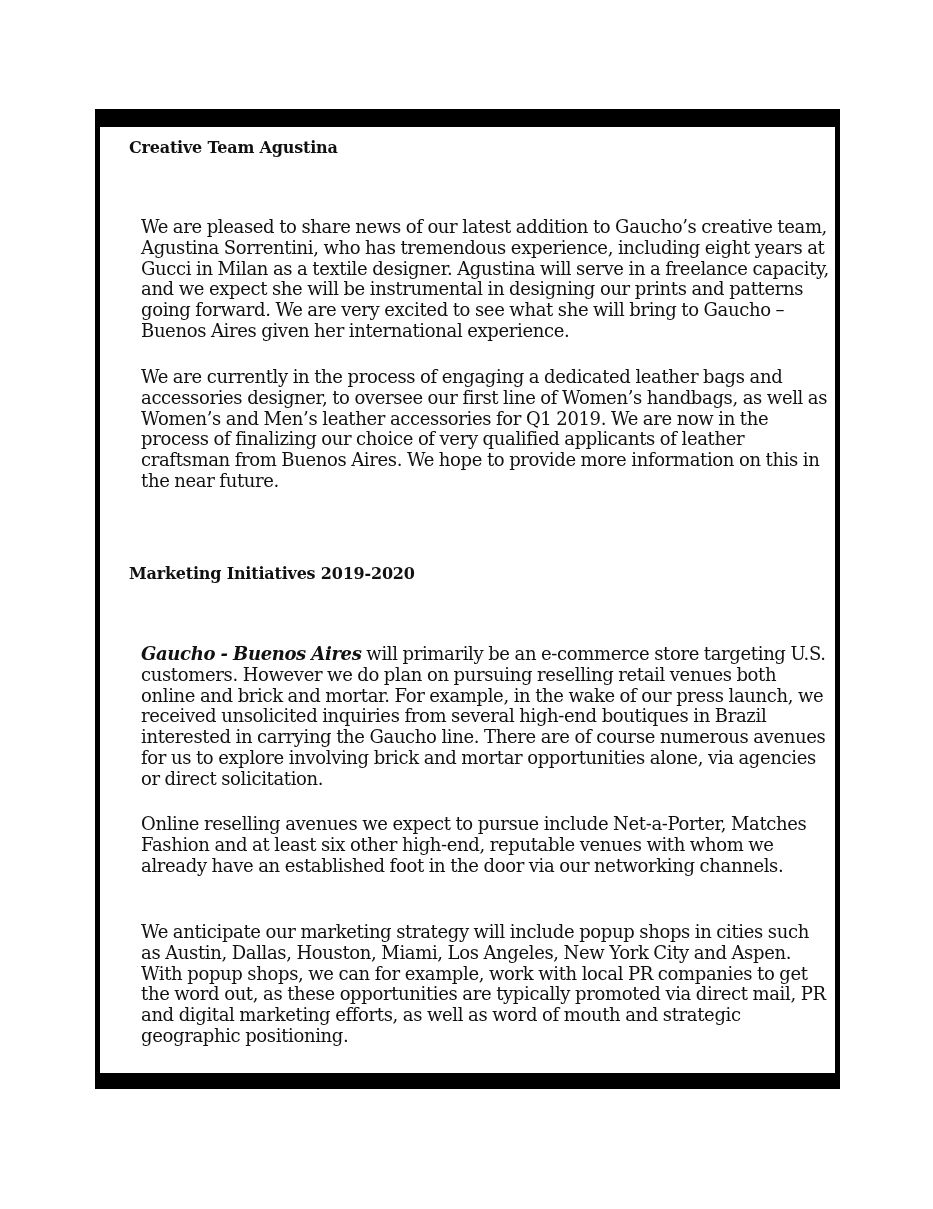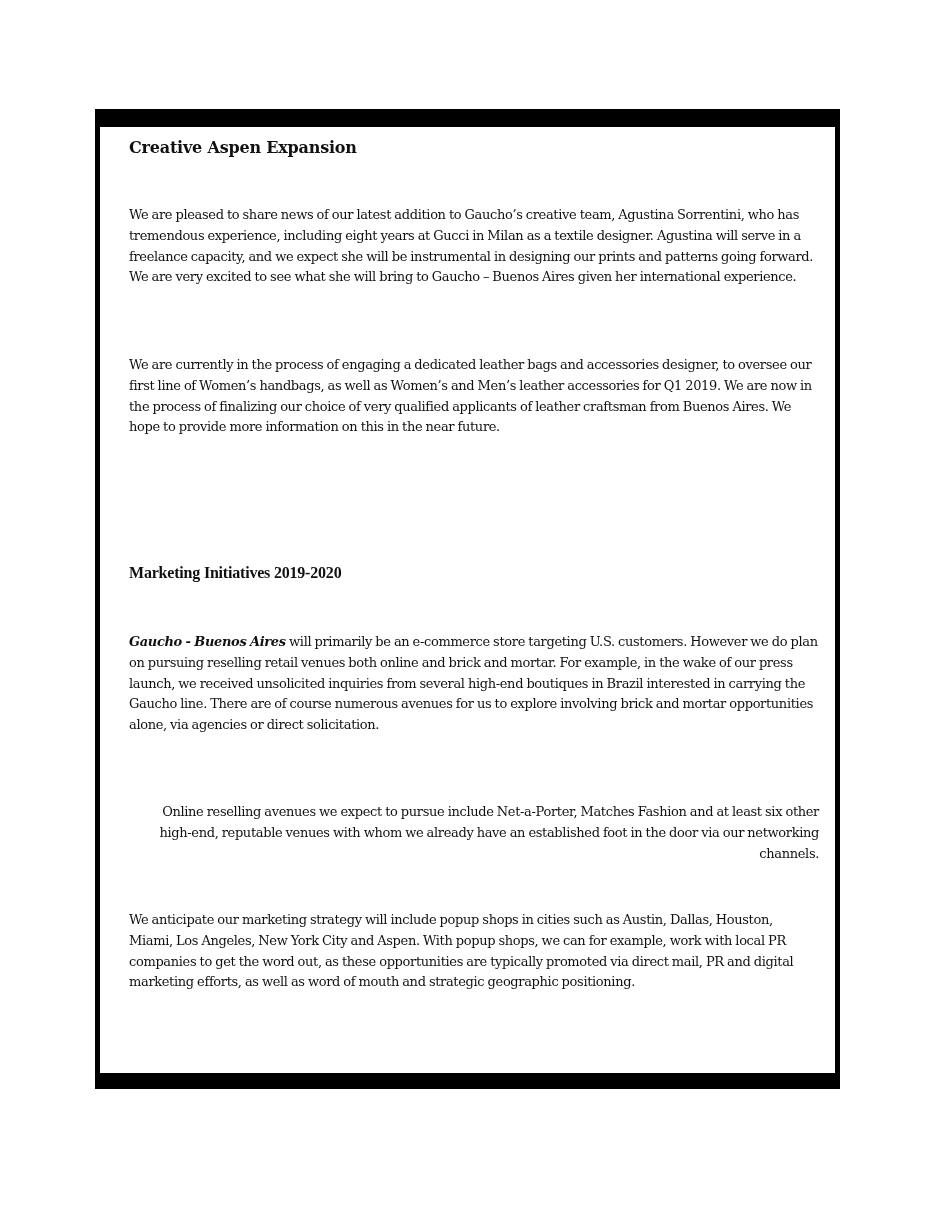--- a/index.html
+++ b/index.html
@@ -22,42 +22,42 @@
       font-family: "DejaVu Serif", "Liberation Serif", serif;
       color: #111;
     }
     .heading {
       font-weight: bold;
       font-size: 16px;
       margin: 0;
       letter-spacing: -0.2px;
     }
     .para {
-      font-size: 13px;
+      font-size: 18px;
       line-height: 20.8px;
-      margin: 0;
+      margin: 12px;
       letter-spacing: -0.35px;
       word-spacing: -0.5px;
     }
     .para em { font-style: italic; font-weight: bold; }
   </style>
 </head>
 <body>
 
 <div class="frame">
   <div class="content">
 
-    <h2 class="heading" style="position:absolute; top:3px; left:0; white-space:nowrap;">Creative Aspen Expansion</h2>
+    <h2 class="heading" style="position:absolute; top:3px; left:0; white-space:nowrap;">Creative Team Agustina</h2>
 
     <p class="para" style="position:absolute; top:70px; left:0; width:690px;">We are pleased to share news of our latest addition to Gaucho’s creative team, Agustina Sorrentini, who has tremendous experience, including eight years at Gucci in Milan as a textile designer. Agustina will serve in a freelance capacity, and we expect she will be instrumental in designing our prints and patterns going forward. We are very excited to see what she will bring to Gaucho – Buenos Aires given her international experience.</p>
 
     <p class="para" style="position:absolute; top:220px; left:0; width:690px;">We are currently in the process of engaging a dedicated leather bags and accessories designer, to oversee our first line of Women’s handbags, as well as Women’s and Men’s leather accessories for Q1 2019. We are now in the process of finalizing our choice of very qualified applicants of leather craftsman from Buenos Aires. We hope to provide more information on this in the near future.</p>
 
-    <h2 class="heading" style="position:absolute; top:429px; left:0; white-space:nowrap;font-family:Liberation Serif, serif;">Marketing Initiatives 2019-2020</h2>
+    <h2 class="heading" style="position:absolute; top:429px; left:0; white-space:nowrap;">Marketing Initiatives 2019-2020</h2>
 
     <p class="para" style="position:absolute; top:497px; left:0; width:690px;"><em>Gaucho - Buenos Aires</em><span> will primarily be an e-commerce store targeting U.S. customers. However we do plan on pursuing reselling retail venues both online and brick and mortar. For example, in the wake of our press launch, we received unsolicited inquiries from several high-end boutiques in Brazil interested in carrying the Gaucho line. There are of course numerous avenues for us to explore involving brick and mortar opportunities alone, via agencies or direct solicitation.</span></p>
 
-    <p class="para" style="position:absolute; top:667px; left:0; width:690px;text-align:right;">Online reselling avenues we expect to pursue include Net-a-Porter, Matches Fashion and at least six other high-end, reputable venues with whom we already have an established foot in the door via our networking channels.</p>
+    <p class="para" style="position:absolute; top:667px; left:0; width:690px;">Online reselling avenues we expect to pursue include Net-a-Porter, Matches Fashion and at least six other high-end, reputable venues with whom we already have an established foot in the door via our networking channels.</p>
 
     <p class="para" style="position:absolute; top:775px; left:0; width:690px;">We anticipate our marketing strategy will include popup shops in cities such as Austin, Dallas, Houston, Miami, Los Angeles, New York City and Aspen. With popup shops, we can for example, work with local PR companies to get the word out, as these opportunities are typically promoted via direct mail, PR and digital marketing efforts, as well as word of mouth and strategic geographic positioning.</p>
 
   </div>
 </div>
 
 </body></html>

